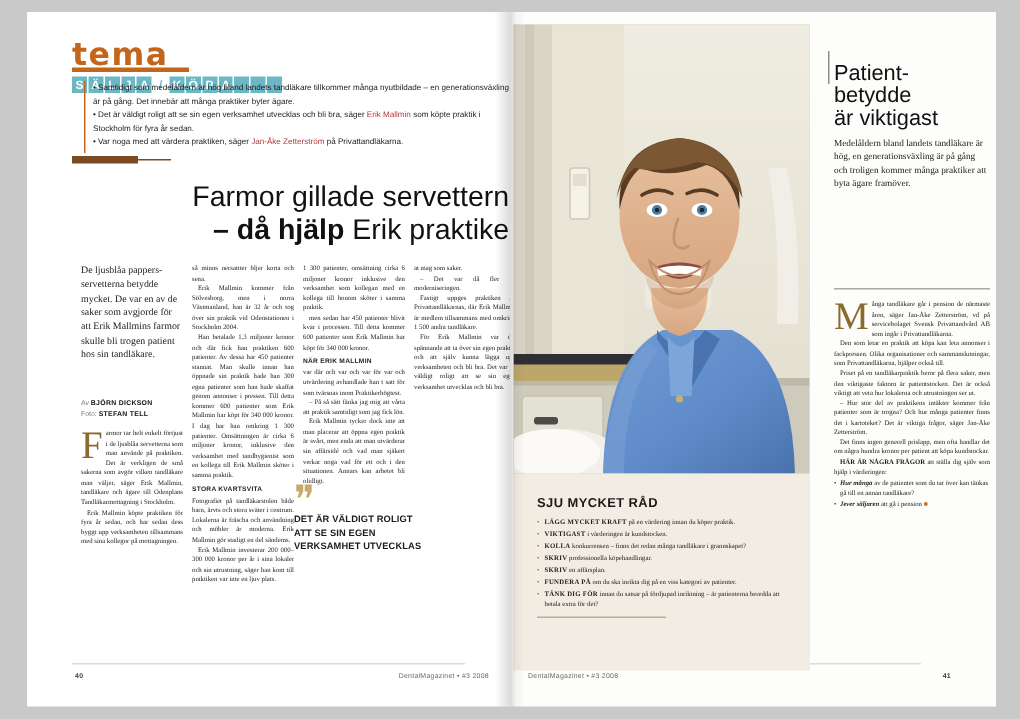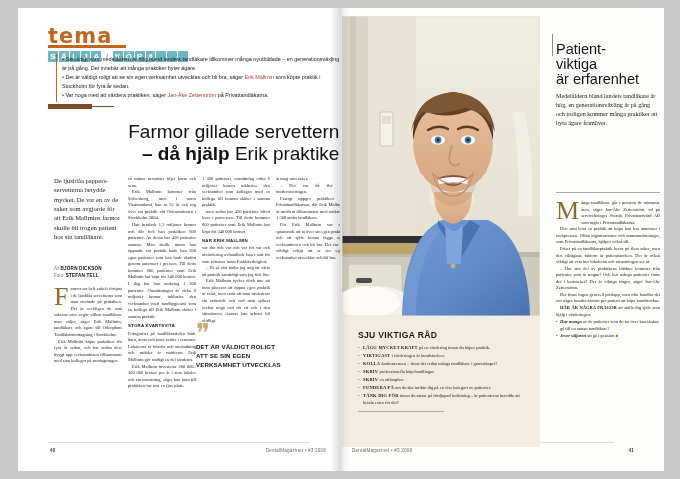--- a/index.html
+++ b/index.html
@@ -402,22 +402,22 @@
     <div class="footrule" style="left:30px; width:262px;"></div>
     <div class="footer f-pageno-left">40</div>
     <div class="footer f-mag-left">DentalMagazinet • #3 2008</div>
   </div>
 
   <div class="page page-right">
 
     <div class="side-rule-top" style="left:212px;"></div>
     <div class="side-title" style="left:216px;">
       <div class="b">Patient-</div>
-      <div class="b">viktiga</div>
-      <div class="l">är erfarenhet</div>
+      <div class="b">betydde</div>
+      <div class="l">är viktigast</div>
     </div>
     <div class="side-lead" style="left:216px;">Medelåldern bland landets tandläkare är hög, en generationsväxling är på gång och troligen kommer många praktiker att byta ägare framöver.</div>
     <div class="side-hr" style="left:216px;"></div>
     <div class="side-body" style="left:216px;">
       <p class="first"><span class="dropcap">M</span><span>ånga tandläkare går i pension de närmaste åren, säger Jan-Åke Zetterström, vd på servicebolaget Svensk Privattandvård AB som ingår i Privattandläkarna.</span></p>
       <p>Den som letar en praktik att köpa kan leta annonser i fackpressen. Olika organisationer och sammanslutningar, som Privattandläkarna, hjälper också till.</p>
       <p>Priset på en tandläkarpraktik beror på flera saker, men den viktigaste faktorn är patientstocken. Det är också viktigt att veta hur lokalerna och utrustningen ser ut.</p>
       <p>– Hur stor del av praktikens intäkter kommer från patienter som är trogna? Och hur många patienter finns det i kartoteket? Det är viktiga frågor, säger Jan-Åke Zetterström.</p>
       <p>Det finns ingen generell prislapp, men ofta handlar det om några hundra kronor per patient att köpa kundstockar.</p>
       <p><span class="k" style="font-style:normal; font-variant:small-caps;">HÄR ÄR NÅGRA FRÅGOR</span><span> att ställa dig själv som hjälp i värderingen:</span></p>
@@ -501,21 +501,21 @@
       <path d="M91 158 q20 20 40 0 q-6 22 -20 22 q-14 0 -20 -22 z" fill="none" stroke="#c08f6d" stroke-width="1.2"></path>
       <path d="M84 146 q-8 -4 -7 6 q1 9 9 8 z" fill="#ddab86"></path>
       <path d="M138 146 q8 -4 7 6 q-1 9 -9 8 z" fill="#ddab86"></path>
       <path d="M88 168 q23 18 46 0 q-4 20 -23 22 q-19 -2 -23 -22 z" fill="#b8855f" opacity="0.28"></path>
 
       <rect x="0" y="0" width="198" height="300" fill="none" stroke="#e6e2d6" stroke-width="1"></rect>
     </svg>
   </div>
 
   <div class="advice">
-    <h3>SJU VIKTIGA RÅD</h3>
+    <h3>SJU MYCKET RÅD</h3>
     <ul>
       <li><span class="k">LÄGG MYCKET KRAFT</span><span> på en värdering innan du köper praktik.</span></li>
       <li><span class="k">VIKTIGAST</span><span> i värderingen är kundstocken.</span></li>
       <li><span class="k">KOLLA</span><span> konkurrensen – finns det redan många tandläkare i grannskapet?</span></li>
       <li><span class="k">SKRIV</span><span> professionella köpehandlingar.</span></li>
       <li><span class="k">SKRIV</span><span> en affärsplan.</span></li>
       <li><span class="k">FUNDERA PÅ</span><span> om du ska inrikta dig på en viss kategori av patienter.</span></li>
       <li><span class="k">TÄNK DIG FÖR</span><span> innan du satsar på fördjupad inriktning – är patienterna beredda att betala extra för det?</span></li>
     </ul>
     <div class="advice-rule"></div>

